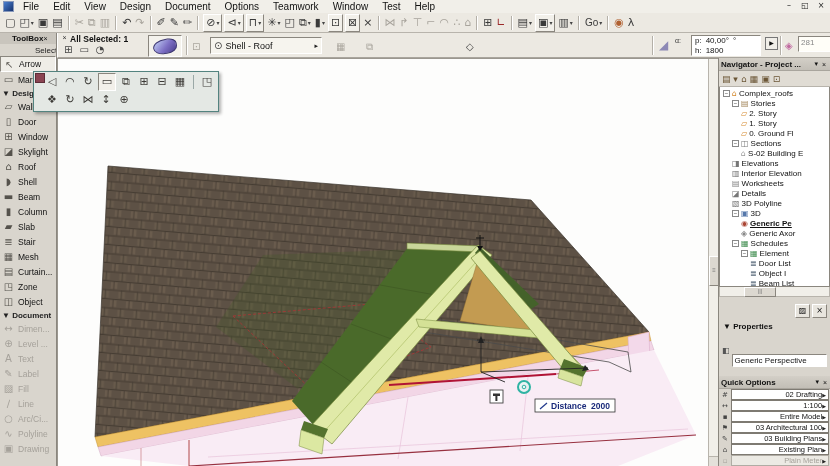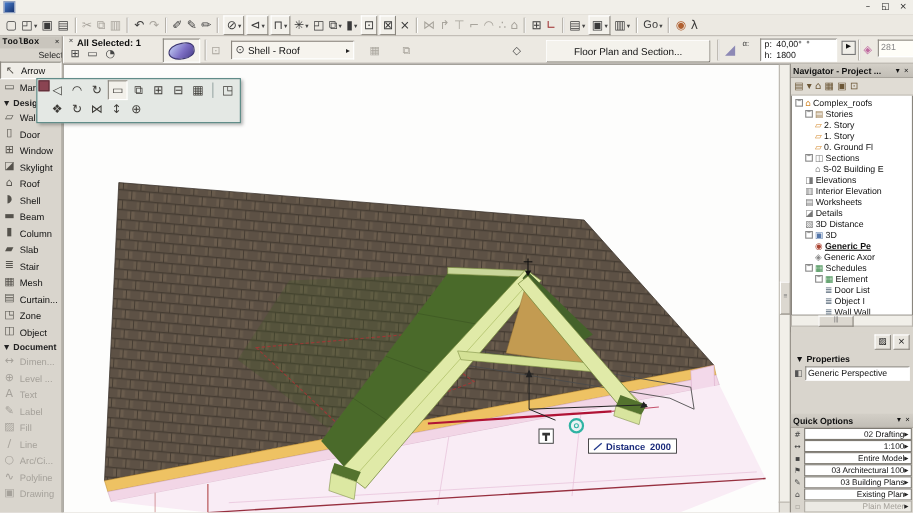--- a/index.html
+++ b/index.html
@@ -54,21 +54,21 @@
   #ib-pitch-fields .row{display:flex;gap:4px;}
   #ib-pitch-flyout{position:absolute;left:707px;top:4px;width:11px;height:11px;border:1px solid #777;
       background:#f0eee8;font-size:6px;text-align:center;line-height:10px;}
   #ib-id-icon{position:absolute;left:727px;top:7px;font-family:"DejaVu Sans",sans-serif;font-size:10px;color:#c06aa0;}
   #ib-id-field{position:absolute;left:740px;top:3px;width:29px;height:12px;background:#fffef8;
       border:1px solid;border-color:#8a867e #fff #fff #8a867e;font-size:8px;color:#888;padding:1px 2px;}
 
   
   #toolbox{position:absolute;left:0;top:33px;width:57px;height:433px;background:#d9d5cd;
            border-right:1px solid #8a867e;box-sizing:border-box;overflow:hidden;}
-  #toolbox-head{height:11px;background:#c9c5bd;display:flex;justify-content:space-between;align-items:center;padding:0 2px;font-family:Liberation Mono, monospace;}
+  #toolbox-head{height:11px;background:#c9c5bd;display:flex;justify-content:space-between;align-items:center;padding:0 12px;}
   #toolbox-title{font-size:8px;font-weight:bold;}
   #toolbox-close{font-size:7px;}
   .tb-section{font-size:8px;font-weight:bold;padding:2px 2px 1px 2px;color:#222;}
   .tb-section.plain{text-align:center;font-weight:normal;padding-left:35px;}
   .tb-row{display:flex;align-items:center;height:15px;padding-left:2px;gap:3px;}
   .tb-row.sel{border:1px solid;border-color:#8a867e #fff #fff #8a867e;background:#efede7;height:14px;}
   .tb-ic{font-family:"DejaVu Sans",sans-serif;font-size:10px;width:13px;text-align:center;color:#55524c;}
   .tb-lb{font-size:8.5px;white-space:nowrap;}
   .tb-row.dis .tb-lb,.tb-row.dis .tb-ic{color:#a5a19a;}
 
@@ -110,39 +110,40 @@
   #nav-hthumb{position:absolute;left:24px;top:0;width:30px;height:8px;background:#dcd8d0;
               border:1px solid;border-color:#fff #8a867e #8a867e #fff;font-size:6px;line-height:7px;text-align:center;color:#777;}
   #properties{margin-top:5px;background:#d9d5cd;}
   #prop-btns{display:flex;justify-content:flex-end;gap:2px;padding:2px 3px;}
   .pr-btn{font-family:"DejaVu Sans",sans-serif;font-size:8px;width:13px;height:12px;border:1px solid;
           border-color:#fff #8a867e #8a867e #fff;background:#e8e5de;text-align:center;line-height:11px;}
   #prop-label{font-size:8px;font-weight:bold;padding:2px 4px;}
   #prop-field{display:flex;align-items:center;gap:2px;padding:0 3px;}
   #prop-field .ic{font-family:"DejaVu Sans",sans-serif;font-size:8px;color:#555;}
   #prop-value{flex:1;background:#fff;border:1px solid;border-color:#8a867e #fff #fff #8a867e;
-              font-size:8px;padding:1px 2px;white-space:nowrap;overflow:hidden;}
+              font-size:8px;padding:1px 2px;white-space:nowrap;overflow:hidden;margin-top:21px;}
   #prop-settings{margin:4px 4px 3px 4px;height:15px;border:1px solid;border-color:#fff #7e7a72 #7e7a72 #fff;
                  background:#f0eee8;border-radius:2px;font-size:8.5px;display:flex;align-items:center;justify-content:center;}
   #quick-options{position:absolute;left:0;bottom:0;width:112px;}
   .qo-row{display:flex;align-items:center;height:11px;gap:2px;padding:0 2px;}
   .qo-ic{font-family:"DejaVu Sans",sans-serif;font-size:7px;width:8px;text-align:center;color:#444;}
   .qo-sel{flex:1;display:flex;align-items:center;background:#fff;border:1px solid #7e7a72;height:9px;padding:0 2px;text-align:right;}
   .qo-v{flex:1;font-size:7.5px;white-space:nowrap;overflow:hidden;}
   .qo-a{font-size:5px;color:#222;}
   .qo-row.dis .qo-v,.qo-row.dis .qo-ic{color:#a5a19a;}
   .qo-row.dis .qo-sel{background:#eceae4;border-color:#b0aca4;}
 </style>
 </head>
 <body>
 
 <div id="app">
 
   <div id="titlebar">
     <span id="app-logo"></span>
+    <span id="menu-items"><span class="mitem">File</span><span class="mitem">Edit</span><span class="mitem">View</span><span class="mitem">Design</span><span class="mitem">Document</span><span class="mitem">Options</span><span class="mitem">Teamwork</span><span class="mitem">Window</span><span class="mitem">Test</span><span class="mitem">Help</span></span>
     <span id="win-controls">
         <span class="wbtn">–</span>
         <span class="wbtn">◱</span>
         <span class="wbtn">×</span>
       </span>
   </div>
 
   <div id="toolbar">
       <span class="tbtn">
         <span class="g">▢</span>
@@ -291,21 +292,20 @@
     <span class="ib-sep" style="left:128px"></span>
     <span class="ib-ic dis" style="position:absolute;left:134px;top:8px">⊡</span>
     <span id="ib-eye">
       <span class="ib-ic">⊙</span>
       <span class="lab">Shell - Roof</span>
       <span class="arr">▸</span>
     </span>
     <span class="ib-ic dis" style="position:absolute;left:278px;top:8px">▦</span>
     <span class="ib-ic dis" style="position:absolute;left:308px;top:8px">⧉</span>
     <span class="ib-ic" style="position:absolute;left:408px;top:8px">◇</span>
-    <span id="ib-floorplan">Floor Plan and Section...</span>
     <span class="ib-sep" style="left:594px"></span>
     <span id="ib-pitch-ic">◢</span>
     <span id="ib-alpha">α:</span>
     <span id="ib-pitch-fields">
       <span class="row">
           <span>p:</span>
           <span>40,00°</span>
           <span>°</span>
         </span>
       <span class="row">
@@ -611,21 +611,21 @@
         <div class="tree-row" style="padding-left: 12px;">
           <span class="tr-ic" style="color: rgb(119, 119, 119);">▤</span>
           <span class="tr-lb">Worksheets</span>
         </div>
         <div class="tree-row" style="padding-left: 12px;">
           <span class="tr-ic" style="color: rgb(119, 119, 119);">◪</span>
           <span class="tr-lb">Details</span>
         </div>
         <div class="tree-row" style="padding-left: 12px;">
           <span class="tr-ic" style="color: rgb(119, 119, 119);">▧</span>
-          <span class="tr-lb">3D Distance</span>
+          <span class="tr-lb">3D Polyline</span>
         </div>
         <div class="tree-row" style="padding-left: 12px;">
           <span class="exp">−</span>
           <span class="tr-ic" style="color: rgb(85, 119, 170);">▣</span>
           <span class="tr-lb">3D</span>
         </div>
         <div class="tree-row sel" style="padding-left: 21px;">
           <span class="tr-ic" style="color: rgb(170, 68, 51);">◉</span>
           <span class="tr-lb b">Generic Pe</span>
         </div>
@@ -646,21 +646,21 @@
         <div class="tree-row" style="padding-left: 30px;">
           <span class="tr-ic" style="color: rgb(85, 102, 119);">≣</span>
           <span class="tr-lb">Door List</span>
         </div>
         <div class="tree-row" style="padding-left: 30px;">
           <span class="tr-ic" style="color: rgb(85, 102, 119);">≣</span>
           <span class="tr-lb">Object I</span>
         </div>
         <div class="tree-row" style="padding-left: 30px;">
           <span class="tr-ic" style="color: rgb(85, 102, 119);">≣</span>
-          <span class="tr-lb">Wall Wall</span>
+          <span class="tr-lb">Beam List</span>
         </div>
       </div>
     <div id="nav-hscroll">
       <div id="nav-hthumb">|||</div>
     </div>
 
     <div id="properties">
       <div id="prop-btns">
           <span class="pr-btn">▨</span>
           <span class="pr-btn">×</span>

